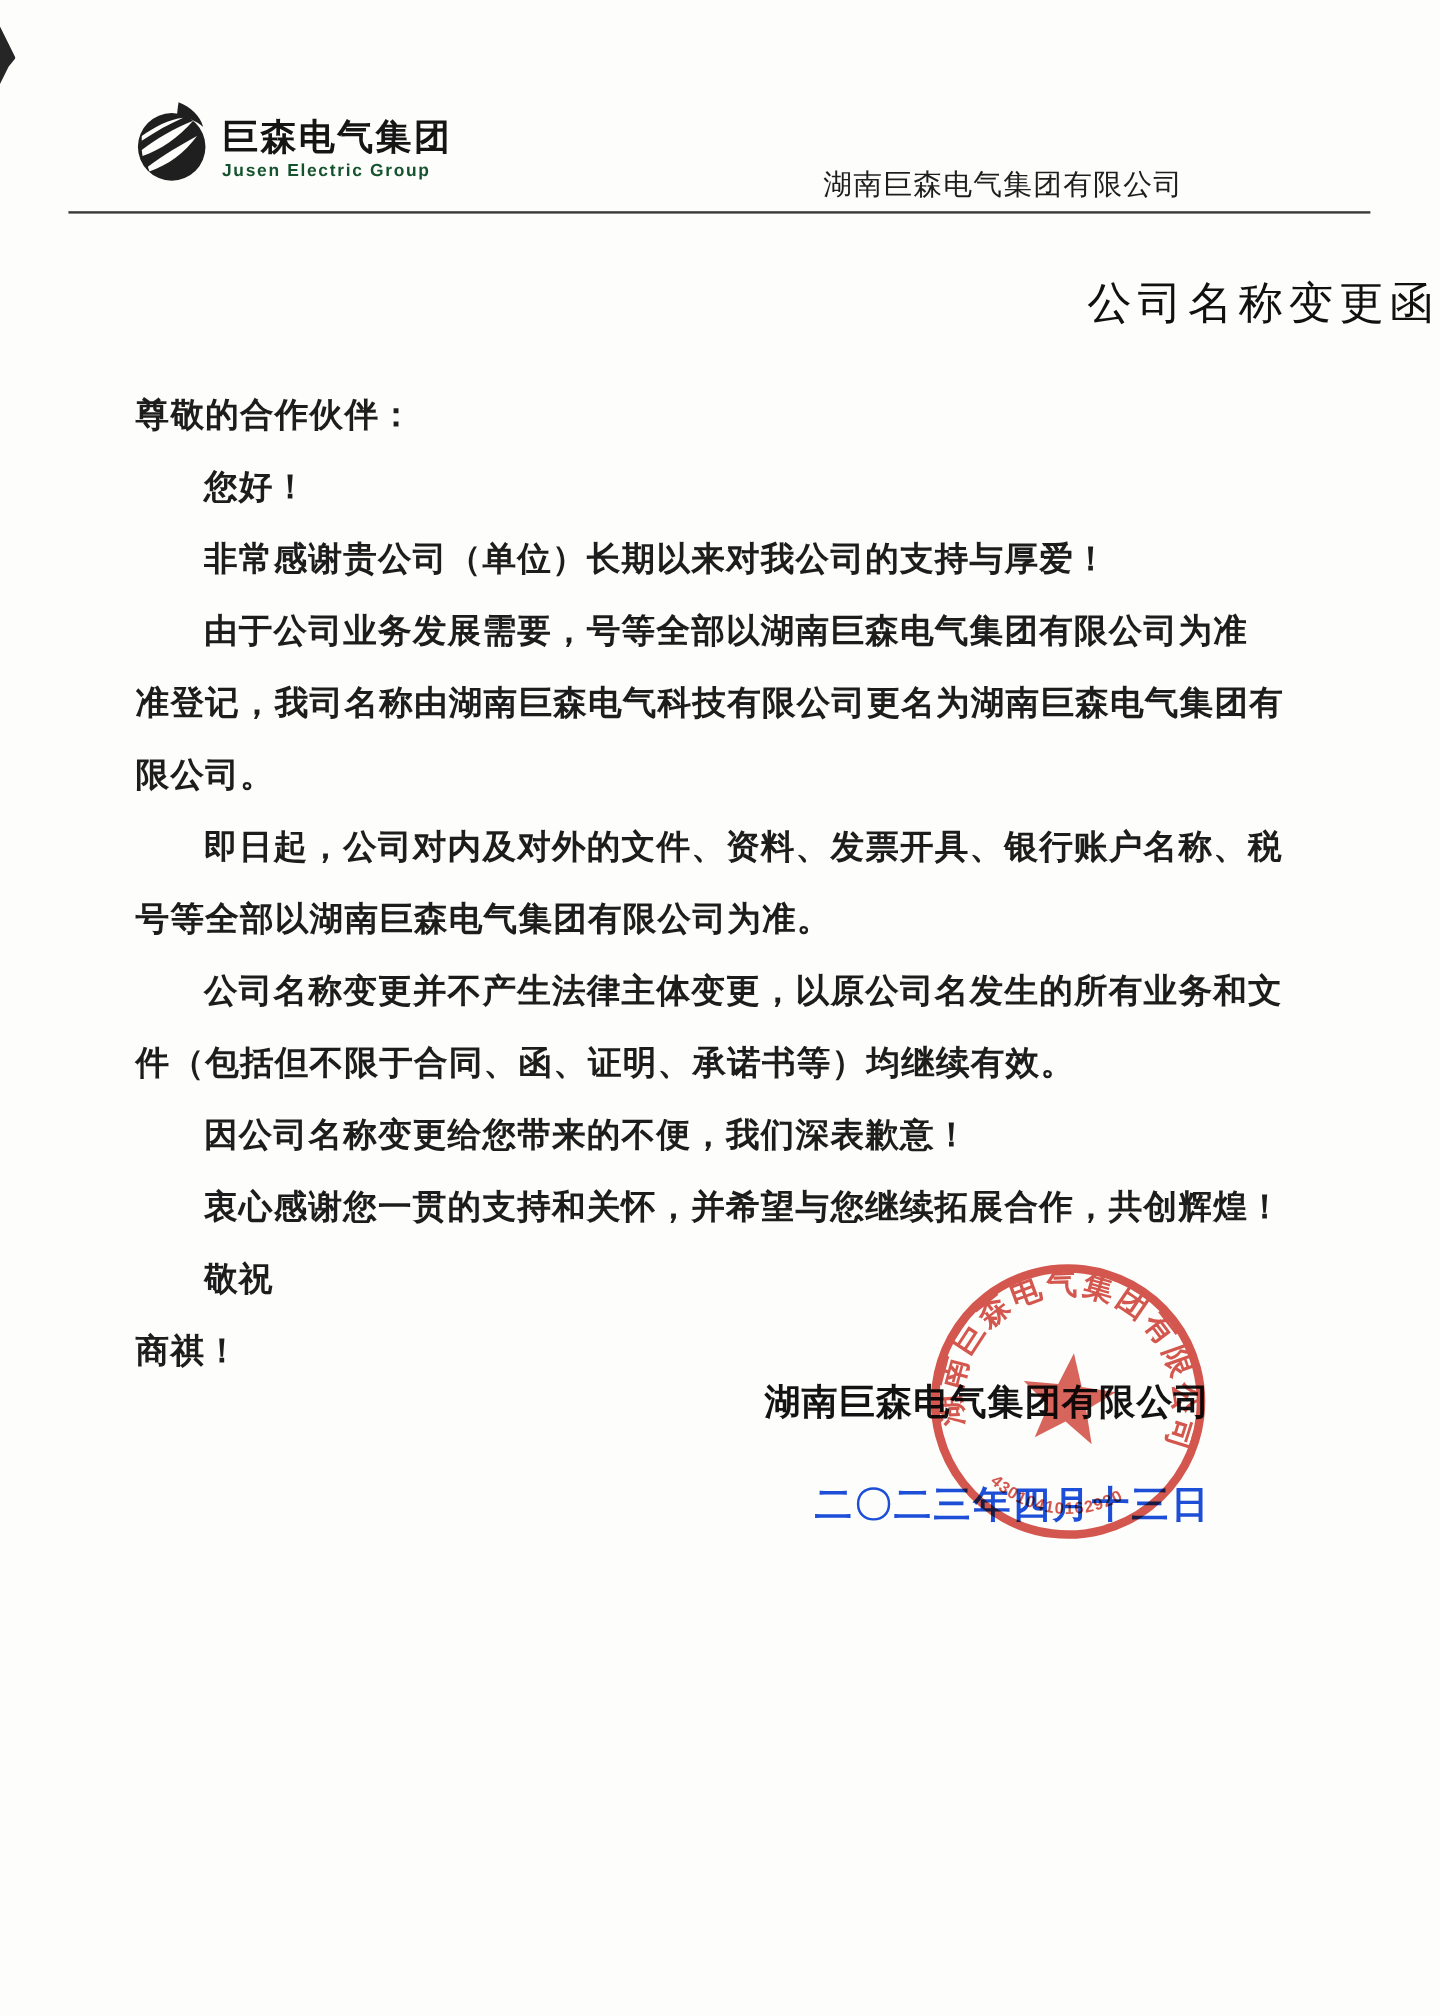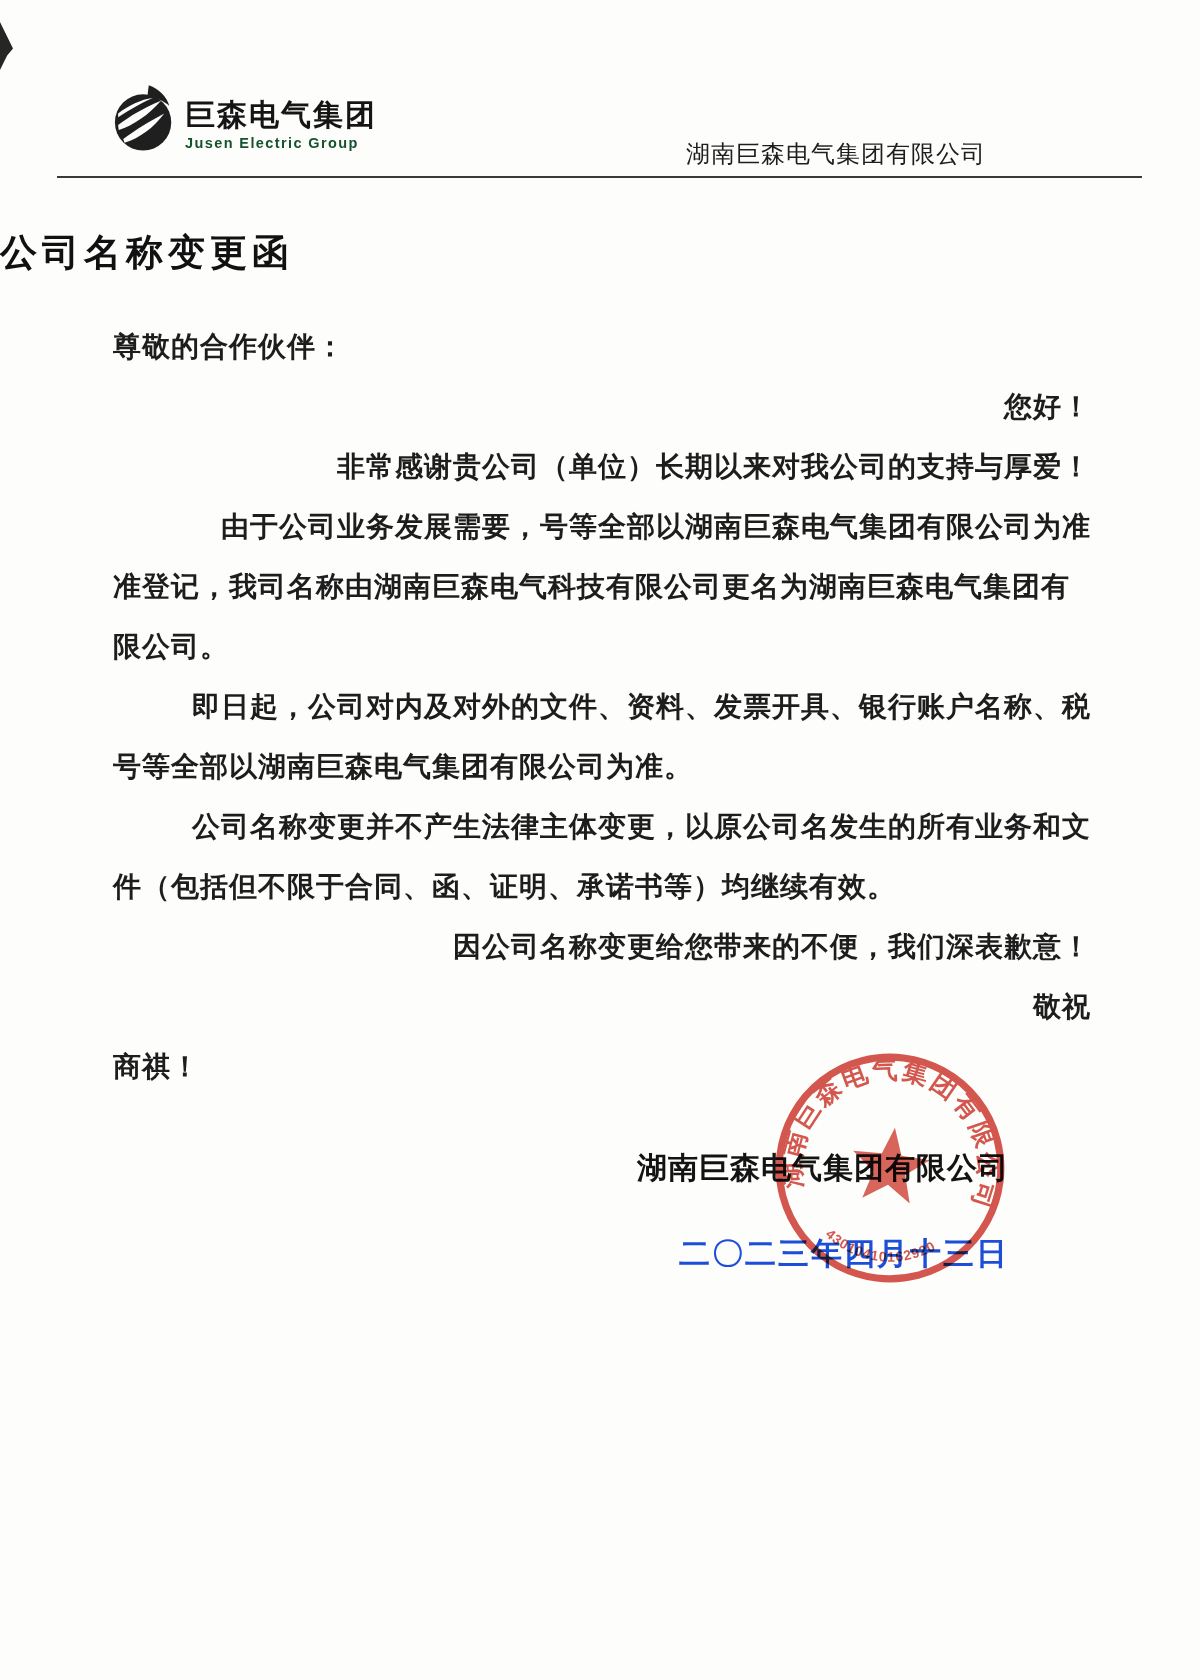--- a/index.html
+++ b/index.html
@@ -28,30 +28,30 @@
     position:absolute;right:214px;top:138px;
     font-size:24px;color:#1e1e1e;letter-spacing:1px;
   }
   .header-divider{
     position:absolute;left:57px;right:58px;top:176px;height:2px;
     background:#3a3a3a;
   }
   
   .letter-title{
     position:absolute;left:0;right:0;top:228px;
-    text-align:left;
-    font-size:37px;font-weight:bold;letter-spacing:5px;color:#111;
+    text-align:right;
+    font-size:37px;font-weight:normal;letter-spacing:5px;color:#111;
   }
   
   .body-block{
     position:absolute;left:113px;top:330px;width:978px;
     font-size:28px;letter-spacing:1px;color:#1d1d1d;font-weight:bold;
   }
   .body-line{height:60px;line-height:34px;white-space:nowrap;}
-  .indent{padding-left:57px;text-align:right;}
+  .indent{padding-left:57px;}
   
   .signature-block{
     position:absolute;right:191px;top:1148px;
     text-align:right;z-index:1;
   }
   .signature-company{
     font-size:30px;font-weight:bold;letter-spacing:1px;color:#131313;
   }
   .signature-date{
     margin-top:44px;
@@ -109,20 +109,21 @@
     <div class="body-line indent">您好！</div>
     <div class="body-line indent">非常感谢贵公司（单位）长期以来对我公司的支持与厚爱！</div>
     <div class="body-line indent">由于公司业务发展需要，号等全部以湖南巨森电气集团有限公司为准</div>
     <div class="body-line">准登记，我司名称由湖南巨森电气科技有限公司更名为湖南巨森电气集团有</div>
     <div class="body-line">限公司。</div>
     <div class="body-line indent">即日起，公司对内及对外的文件、资料、发票开具、银行账户名称、税</div>
     <div class="body-line">号等全部以湖南巨森电气集团有限公司为准。</div>
     <div class="body-line indent">公司名称变更并不产生法律主体变更，以原公司名发生的所有业务和文</div>
     <div class="body-line">件（包括但不限于合同、函、证明、承诺书等）均继续有效。</div>
     <div class="body-line indent">因公司名称变更给您带来的不便，我们深表歉意！</div>
+    <div class="body-line indent">衷心感谢您一贯的支持和关怀，并希望与您继续拓展合作，共创辉煌！</div>
     <div class="body-line indent">敬祝</div>
     <div class="body-line">商祺！</div>
   </div>
 
   <div class="signature-block">
     <div class="signature-company">湖南巨森电气集团有限公司</div>
     <div class="signature-date">二〇二三年四月十三日</div>
   </div>
 
   <div class="stamp">

